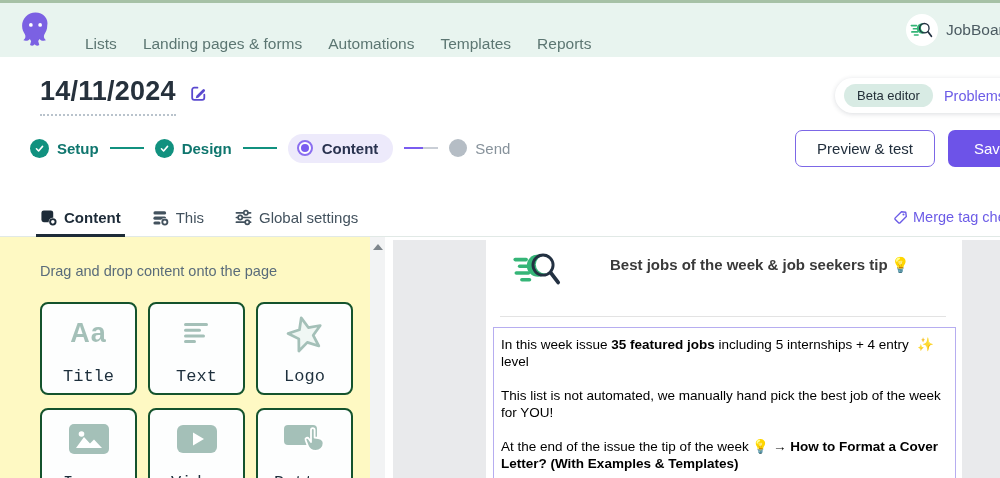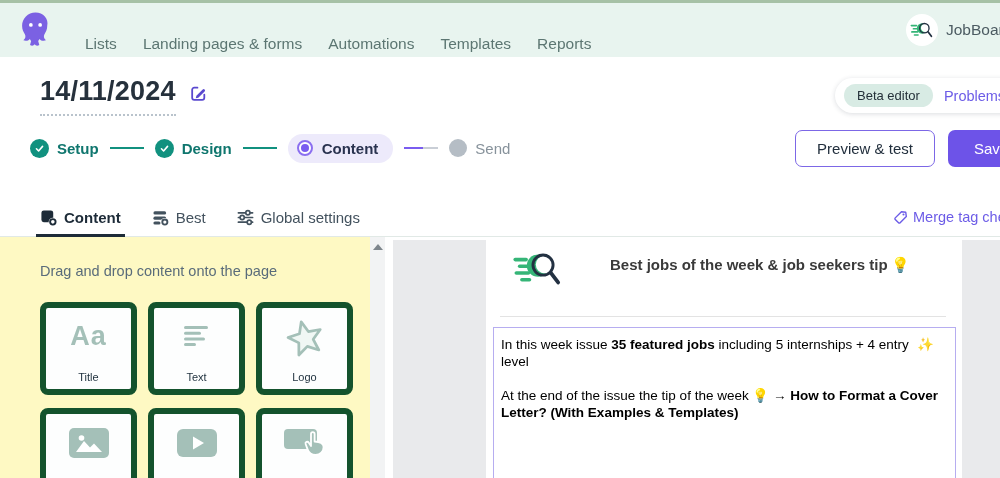--- a/index.html
+++ b/index.html
@@ -123,26 +123,26 @@
   .content-region { position: absolute; top: 237px; left: 0; right: 0; bottom: 0; }
 
   .left-panel { position: absolute; left: 0; top: 0; bottom: 0; width: 370px; background: #fef9c3; }
   .panel-hint { position: absolute; left: 40px; top: 26px; font-size: 14.5px; color: #5a6c7a; }
   .blocks-grid {
     position: absolute; left: 40px; top: 65px; width: 314px;
     display: grid; grid-template-columns: repeat(3, 97px); grid-auto-rows: 93px;
     column-gap: 11px; row-gap: 13px;
   }
   .block-card {
-    border: 6px solid #14532d; border-radius: 8px; background: #fdfefe;
+    border: 2px solid #14532d; border-radius: 8px; background: #fdfefe;
     display: flex; flex-direction: column; align-items: center; justify-content: center;
     gap: 12px; cursor: grab;
   }
   .block-icon { height: 44px; display: flex; align-items: center; justify-content: center; color: #a4c0b8; }
-  .block-label { font-size: 11px; color: #1d2f3c; }
+  .block-label { font-size: 17px; color: #1d2f3c; font-family: Liberation Mono, monospace; }
   .aa-glyph { font-size: 27px; font-weight: 600; color: #a4c0b8; letter-spacing: 1px; }
 
   .panel-scrollbar {
     position: absolute; left: 370px; top: 0; bottom: 0; width: 15px;
     background: #f2f3f4; display: flex; justify-content: center;
   }
   .scroll-arrow-up {
     margin-top: 7px; width: 0; height: 0;
     border-left: 5px solid transparent; border-right: 5px solid transparent;
     border-bottom: 6px solid #7e868c;
@@ -261,21 +261,21 @@
     <span>Content</span>
   </div>
   <div class="tab">
     <svg width="17" height="17" viewBox="0 0 18 18">
       <rect x="1.5" y="2.5" width="13.5" height="3.4" rx="1.7" fill="currentColor"></rect>
       <rect x="1.5" y="8" width="13.5" height="3.4" rx="1.7" fill="currentColor"></rect>
       <rect x="1.5" y="13.2" width="7.5" height="3.2" rx="1.6" fill="currentColor"></rect>
       <circle cx="13.6" cy="13.8" r="4.2" fill="#fff"></circle>
       <circle cx="13.6" cy="13.8" r="2.7" fill="none" stroke="currentColor" stroke-width="2"></circle>
     </svg>
-    <span>Best</span>
+    <span>This</span>
   </div>
   <div class="tab">
     <svg width="17" height="17" viewBox="0 0 18 18">
       <g stroke="currentColor" stroke-width="1.8" stroke-linecap="round">
         <line x1="1.5" y1="4" x2="16.5" y2="4"></line>
           <line x1="1.5" y1="9" x2="16.5" y2="9"></line>
           <line x1="1.5" y1="14" x2="16.5" y2="14"></line>
       </g>
       <circle cx="11.5" cy="4" r="2.2" fill="#fff" stroke="currentColor" stroke-width="1.8"></circle>
       <circle cx="5.5" cy="9" r="2.2" fill="#fff" stroke="currentColor" stroke-width="1.8"></circle>
@@ -383,19 +383,20 @@
           <line x1="34.5" y1="20.5" x2="41" y2="29" stroke="#233142" stroke-width="3.4" stroke-linecap="round"></line>
         </svg>
 
         <div class="email-header">Best jobs of the week &amp; job seekers tip 💡</div>
         <div class="email-divider"></div>
 
         <div class="text-block">
           <p>
             <span class="fr">✨</span><span>In this week issue <b>35 featured jobs</b> including 5 internships + 4 entry level</span>
           </p>
+          <p><span>This list is not automated, we manually hand pick the best job of the week for YOU!</span></p>
           <p><span>At the end of the issue the tip of the week 💡 → <b>How to Format a Cover Letter? (With Examples &amp; Templates)</b></span></p>
         </div>
 
       </div>
     </div>
   </div>
 </div>
 
 </body></html>

